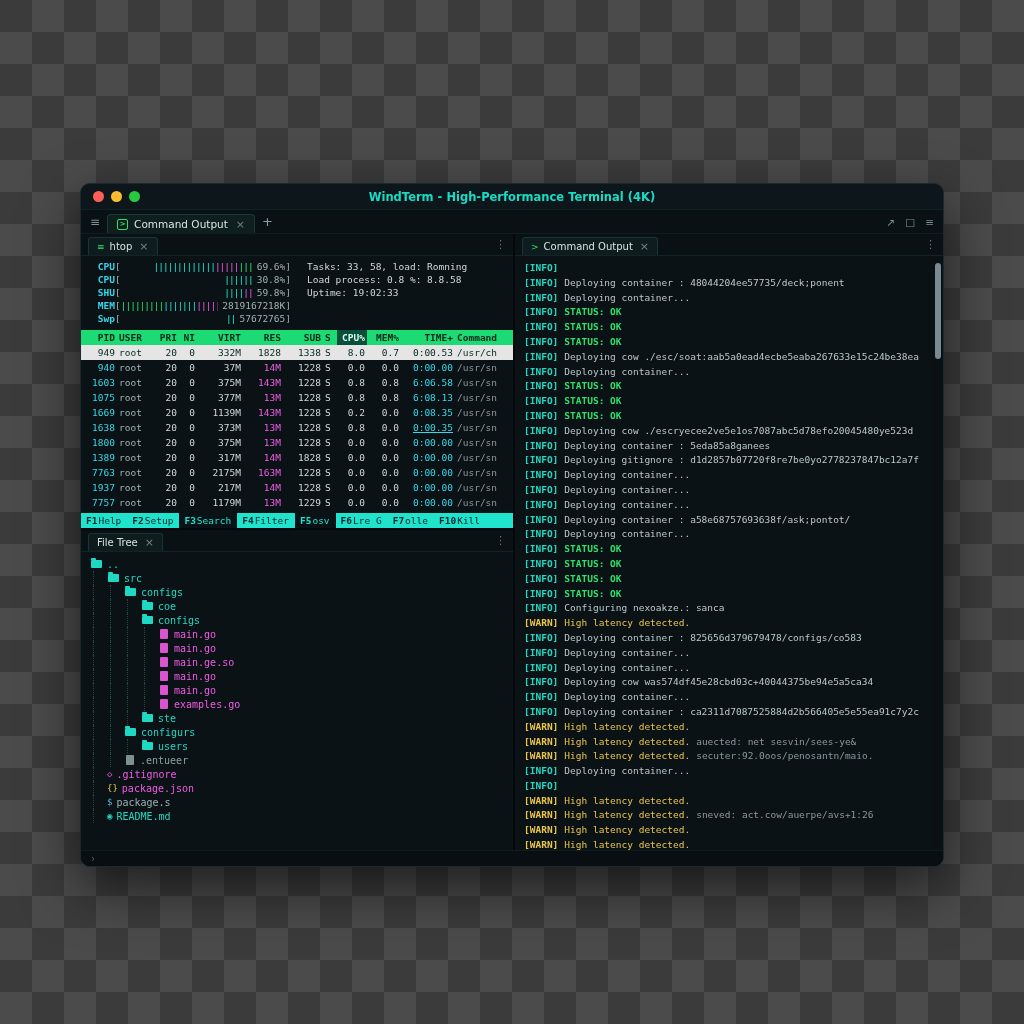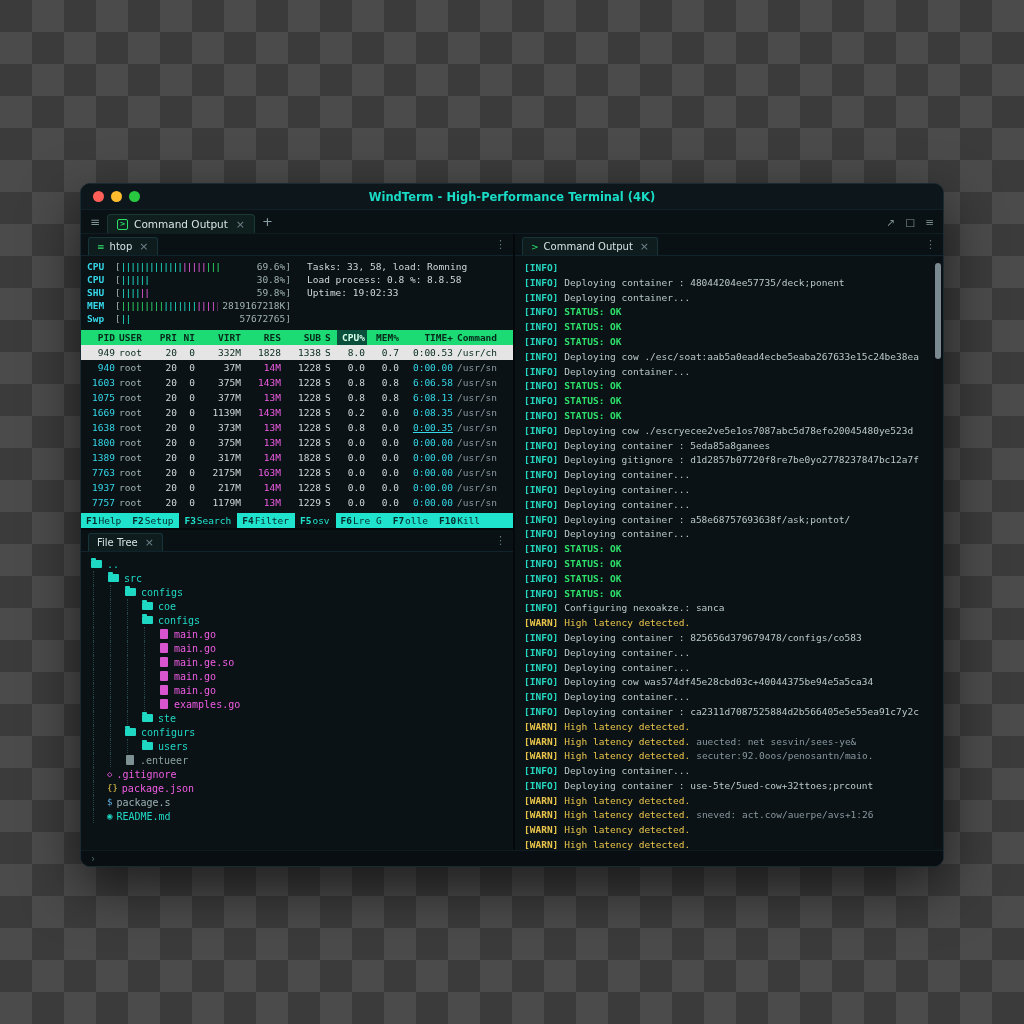--- a/index.html
+++ b/index.html
@@ -51,21 +51,21 @@
   .pane-tabbar { flex:0 0 21px; background:#0a1114; border-bottom:1px solid #11232b;
     display:flex; align-items:center; padding:0 7px; font-family:"DejaVu Sans", sans-serif; }
   .pane-tab { display:flex; align-items:center; gap:5px; height:18px; margin-top:3px;
     padding:0 8px; background:#0e1c1e; border:1px solid #17343a; border-bottom:none;
     border-radius:3px 3px 0 0; color:#d3e2e2; font-size:10px; }
   .pane-tab .ico { color:#2ee06a; font-size:9px; }
   .kebab { margin-left:auto; color:#64797e; font-size:11px; }
   
   .htop-body { flex:1; display:flex; flex-direction:column; min-height:0; font-size:9.5px; }
   .meters { padding:4px 6px 3px 6px; }
-  .meter-row { display:flex; align-items:center; height:13px; white-space:nowrap; }
+  .meter-row { display:flex; align-items:center; height:13px; white-space:nowrap;text-align:right; }
   .mlabel { color:#35d7e8; font-weight:bold; width:28px; }
   .mbox { display:flex; width:176px; }
   .bracket { color:#9fb2b2; }
   .bars { flex:1; overflow:hidden; letter-spacing:-1px; }
   .mval { color:#9fb2b2; padding-left:4px; }
   .minfo { margin-left:16px; color:#cfd8d8; }
   .proc { flex:1; overflow:hidden; margin-top:2px; }
   .prow { display:flex; height:15px; line-height:15px; white-space:nowrap; padding:0 2px; }
   .pcell { overflow:hidden; padding:0 2px; }
   .al-r { text-align:right; } .al-l { text-align:left; }
@@ -688,21 +688,20 @@
               <span class="lvl WARN">[WARN]</span>
               <span class="msg warn">High latency detected.</span>
               <span class="extra">secuter:92.0oos/penosantn/maio.</span>
             </div>
             <div class="logline">
               <span class="lvl INFO">[INFO]</span>
               <span class="msg plain">Deploying container...</span>
             </div>
             <div class="logline">
               <span class="lvl INFO">[INFO]</span>
-              <span class="msg plain">Deploying container : use-5te/5ued-cow+32ttoes;prcount</span>
             </div>
             <div class="logline">
               <span class="lvl WARN">[WARN]</span>
               <span class="msg warn">High latency detected.</span>
             </div>
             <div class="logline">
               <span class="lvl WARN">[WARN]</span>
               <span class="msg warn">High latency detected.</span>
               <span class="extra">sneved: act.cow/auerpe/avs+1:26</span>
             </div>

